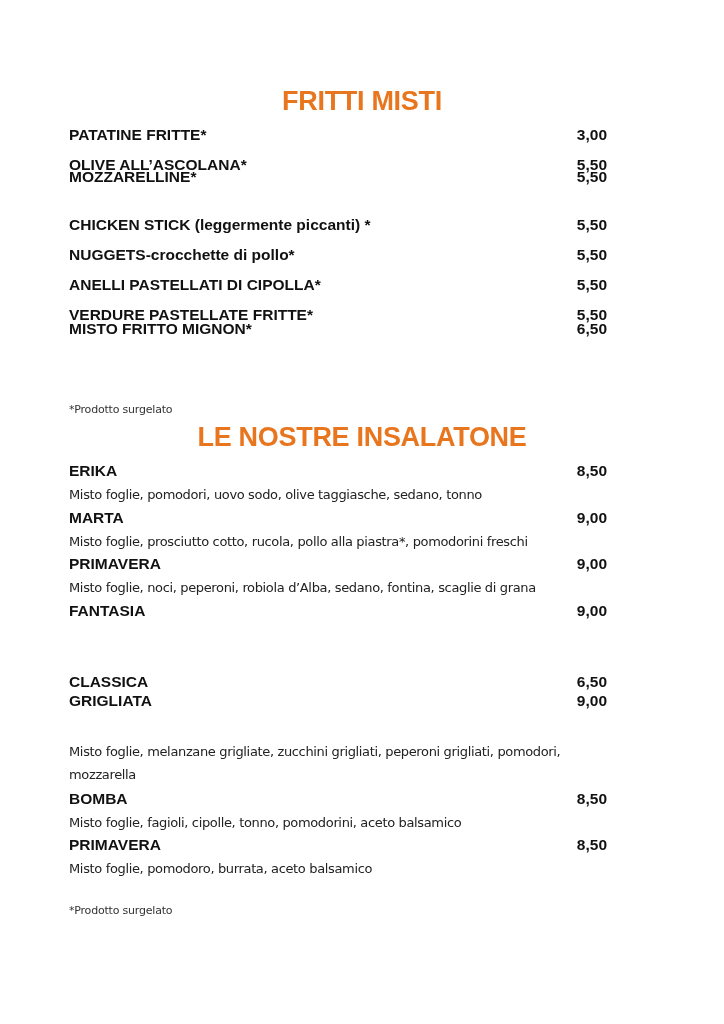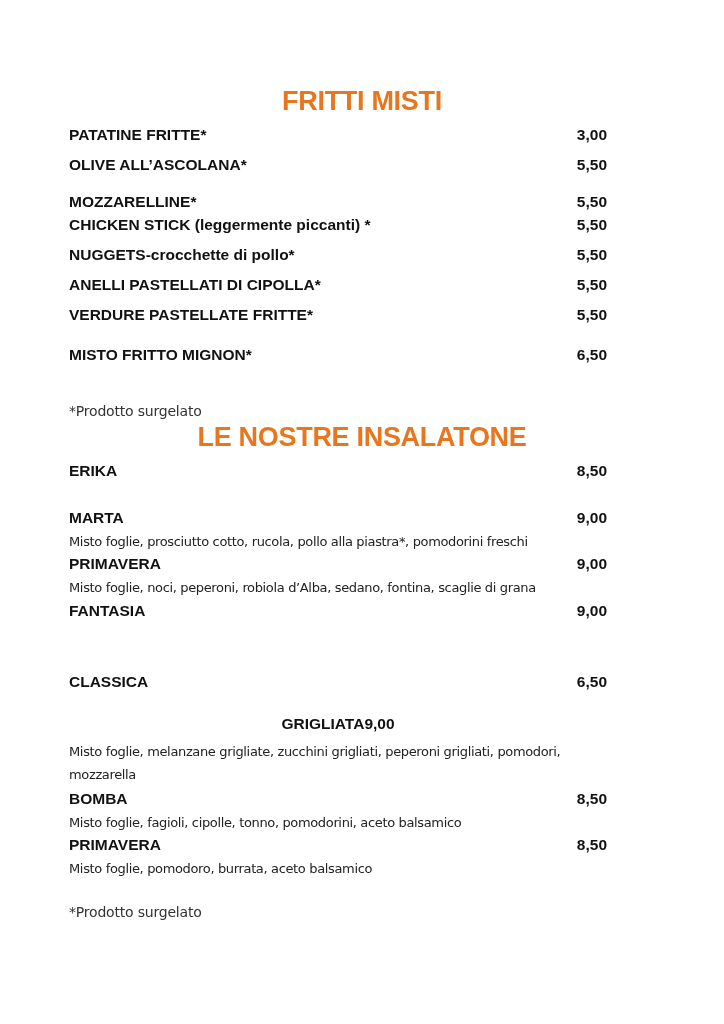--- a/index.html
+++ b/index.html
@@ -16,71 +16,72 @@
       font-family: "Liberation Sans", sans-serif; font-weight: bold; font-size: 15.5px; color: #111;
     }
     .price { text-align: right; }
     .desc {
       position: absolute; left: 69px; width: 580px;
       font-family: "DejaVu Sans", sans-serif; font-size: 13px; color: #222; line-height: 23px;
       letter-spacing: -0.35px;
     }
     .note {
       position: absolute; left: 69px;
-      font-family: "DejaVu Sans", sans-serif; font-size: 14px; color: #333; letter-spacing: -0.2px;
+      font-family: "DejaVu Sans", sans-serif; font-size: 11px; color: #333; letter-spacing: -0.2px;
     }
   </style>
 </head>
 <body>
 
 <div class="page">
 
   <div class="section-title" style="top:86px;">FRITTI MISTI</div>
 
   <div class="row" style="top:126px;">
     <span>PATATINE FRITTE*</span>
     <span class="price">3,00</span>
   </div>
   <div class="row" style="top:156px;">
     <span>OLIVE ALL’ASCOLANA*</span>
     <span class="price">5,50</span>
   </div>
-  <div class="row" style="top:193px;">
+  <div class="row" style="top:168px;">
     <span>MOZZARELLINE*</span>
     <span class="price">5,50</span>
   </div>
   <div class="row" style="top:216px;">
     <span>CHICKEN STICK (leggermente piccanti) *</span>
     <span class="price">5,50</span>
   </div>
   <div class="row" style="top:246px;">
     <span>NUGGETS-crocchette di pollo*</span>
     <span class="price">5,50</span>
   </div>
   <div class="row" style="top:276px;">
     <span>ANELLI PASTELLATI DI CIPOLLA*</span>
     <span class="price">5,50</span>
   </div>
   <div class="row" style="top:306px;">
     <span>VERDURE PASTELLATE FRITTE*</span>
     <span class="price">5,50</span>
   </div>
-  <div class="row" style="top:346px;gap:12px;">
+  <div class="row" style="top:320px;gap:12px;">
     <span>MISTO FRITTO MIGNON*</span>
     <span class="price">6,50</span>
   </div>
 
   <div class="note" style="top:403px;">*Prodotto surgelato</div>
 
   <div class="section-title" style="top:422px;">LE NOSTRE INSALATONE</div>
 
   <div class="row" style="top:462px;">
     <span>ERIKA</span>
     <span class="price">8,50</span>
   </div>
+  <div class="desc" style="top:483px;">Misto foglie, pomodori, uovo sodo, olive taggiasche, sedano, tonno</div>
 
   <div class="row" style="top:509px;">
     <span>MARTA</span>
     <span class="price">9,00</span>
   </div>
   <div class="desc" style="top:530px;">Misto foglie, prosciutto cotto, rucola, pollo alla piastra*, pomodorini freschi</div>
 
   <div class="row" style="top:555px;align-items:center;">
     <span>PRIMAVERA</span>
     <span class="price">9,00</span>
@@ -90,21 +91,21 @@
   <div class="row" style="top:602px;">
     <span>FANTASIA</span>
     <span class="price">9,00</span>
   </div>
 
   <div class="row" style="top:673px;">
     <span>CLASSICA</span>
     <span class="price">6,50</span>
   </div>
 
-  <div class="row" style="top:715px;justify-content:center;">
+  <div class="row" style="top:692px;">
     <span>GRIGLIATA</span>
     <span class="price">9,00</span>
   </div>
   <div class="desc" style="top:740px; width:560px;">Misto foglie, melanzane grigliate, zucchini grigliati, peperoni grigliati, pomodori, mozzarella</div>
 
   <div class="row" style="top:790px;">
     <span>BOMBA</span>
     <span class="price">8,50</span>
   </div>
   <div class="desc" style="top:811px;">Misto foglie, fagioli, cipolle, tonno, pomodorini, aceto balsamico</div>

